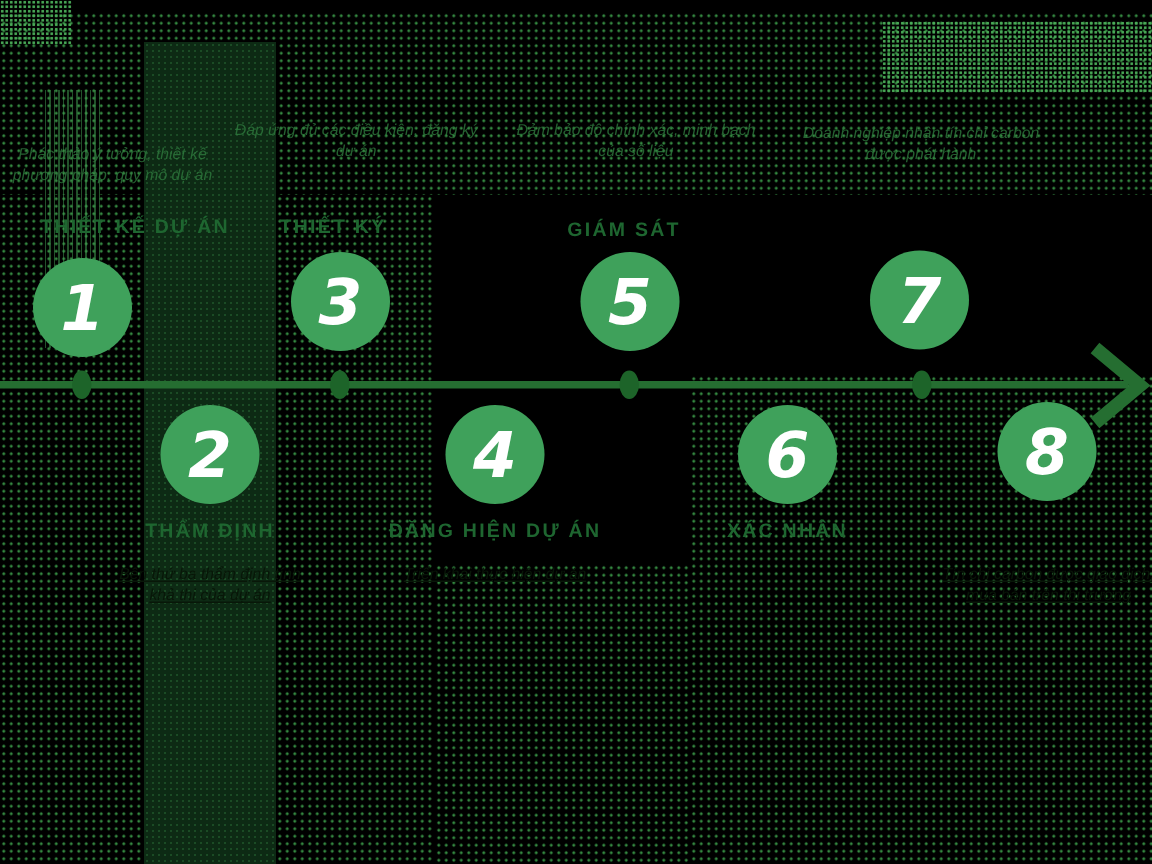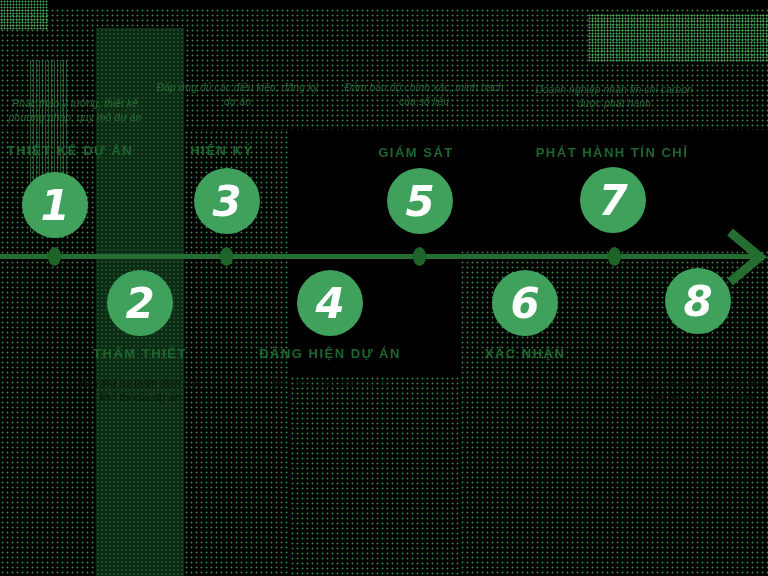--- a/index.html
+++ b/index.html
@@ -34,21 +34,21 @@
     font:italic 700 42px "DejaVu Sans",sans-serif;
   }
   .step-label{
     position:absolute;color:#1e6630;font-weight:700;font-size:13px;
     letter-spacing:1.5px;text-align:center;
   }
   .step-desc{
     position:absolute;font-style:italic;font-size:10.5px;line-height:1.35;text-align:center;
   }
   .step-desc.top{color:rgba(47,124,63,0.78);}
-  .step-desc.bottom{color:#081708;}
+  .step-desc.bottom{color:#081708;text-decoration:underline;}
 </style>
 </head>
 <body>
 
 <div class="stage">
 
   <div class="tex dots" style="left:0;top:8px;width:768px;height:122px;"></div>
   <div class="tex dots-dense" style="left:588px;top:14px;width:180px;height:48px;"></div>
   <div class="tex dots-dense" style="left:0;top:0;width:48px;height:30px;"></div>
   <div class="tex dots" style="left:0;top:130px;width:96px;height:446px;"></div>
@@ -61,37 +61,36 @@
   <div class="tl-line"></div>
   <div class="tl-node" style="left:48px;"></div>
   <div class="tl-node" style="left:220px;"></div>
   <div class="tl-node" style="left:413px;"></div>
   <div class="tl-node" style="left:608px;"></div>
   <svg class="tl-arrow" width="42" height="62" viewBox="0 0 42 62">
     <polyline points="4,6 34,31 4,56" fill="none" stroke="#256e31" stroke-width="9"></polyline>
   </svg>
 
   <div class="step-desc top" style="left:0;top:96px;width:150px;">Phác thảo ý tưởng, thiết kế phương pháp, quy mô dự án</div>
-  <div class="step-label" style="left:0;top:143px;width:140px;">THIẾT KẾ DỰ ÁN</div>
+  <div class="step-label" style="left:0;top:143px;width:140px;padding-left:20px;">THIẾT KẾ DỰ ÁN</div>
   <div class="circle" style="left:22px;top:172px;">1</div>
 
   <div class="step-desc top" style="left:155px;top:80px;width:165px;">Đáp ứng đủ các điều kiện, đăng ký dự án</div>
-  <div class="step-label" style="left:152px;top:143px;width:140px;">HIỆN KÝ</div>
+  <div class="step-label" style="left:152px;top:143px;width:140px;">THIẾT KÝ</div>
   <div class="circle" style="left:194px;top:168px;">3</div>
 
   <div class="step-desc top" style="left:338px;top:80px;width:172px;">Đảm bảo độ chính xác, minh bạch của số liệu</div>
   <div class="step-label" style="left:346px;top:145px;width:140px;">GIÁM SÁT</div>
   <div class="circle" style="left:387px;top:168px;">5</div>
 
   <div class="step-desc top" style="left:530px;top:82px;width:168px;">Doanh nghiệp nhận tín chỉ carbon được phát hành</div>
-  <div class="step-label" style="left:522px;top:145px;width:180px;">PHÁT HÀNH TÍN CHỈ</div>
   <div class="circle" style="left:580px;top:167px;">7</div>
 
   <div class="circle" style="left:107px;top:270px;">2</div>
-  <div class="step-label" style="left:70px;top:346px;width:140px;">THẨM THIẾT</div>
+  <div class="step-label" style="left:70px;top:346px;width:140px;">THẨM ĐỊNH</div>
   <div class="step-desc bottom" style="left:72px;top:376px;width:136px;">Bên thứ ba thẩm định tính khả thi của dự án</div>
 
   <div class="circle" style="left:297px;top:270px;">4</div>
   <div class="step-label" style="left:240px;top:346px;width:180px;">ĐĂNG HIỆN DỰ ÁN</div>
   <div class="step-desc bottom" style="left:252px;top:376px;width:156px;">Triển khai thực hiện dự án</div>
 
   <div class="circle" style="left:492px;top:270px;">6</div>
   <div class="step-label" style="left:455px;top:346px;width:140px;">XÁC NHẬN</div>
 
   <div class="circle" style="left:665px;top:268px;">8</div>

